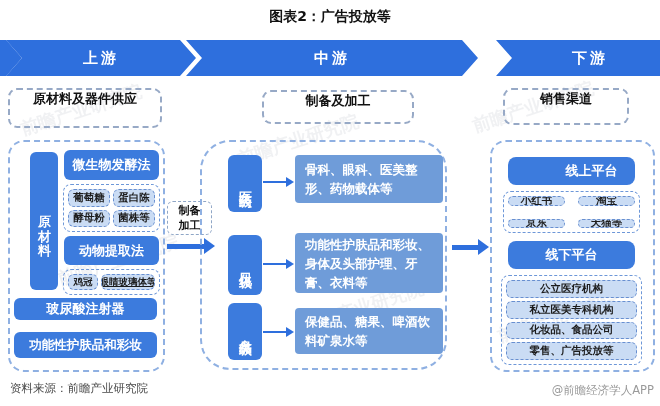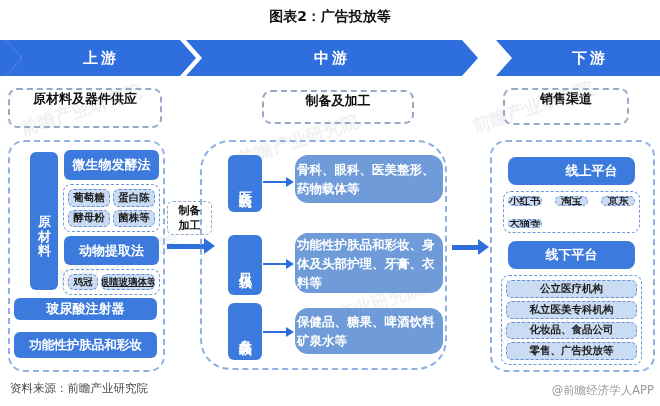--- a/index.html
+++ b/index.html
@@ -24,21 +24,21 @@
   .solid-box { background:#3c7bdd; color:#fff; font-weight:bold; font-size:13px; border-radius:6px;
                display:flex; align-items:center; justify-content:center; text-align:center; }
   .v-text { writing-mode:vertical-lr; text-orientation:upright; }
 
   .chips-wrap { border:1.5px dashed #6d97d8; border-radius:8px; display:grid; padding:4px; }
   .chip { background:#cadcf4; border:1.5px dashed #688fd0; border-radius:6px; color:#1c1c1c;
           font-size:10.5px; font-weight:bold; display:flex; align-items:center; justify-content:center;
           white-space:nowrap; overflow:hidden; }
 
   .app-box { background:#6f9cd9; color:#fff; font-weight:bold; font-size:12.5px; line-height:19px;
-             border-radius:13px; padding:5px 2px; display:flex; align-items:center; }
+             border-radius:4px; padding:5px 10px; display:flex; align-items:center; }
 
   
   .h-arrow::before { content:""; position:absolute; left:0; right:7px; top:50%; height:2px; margin-top:-1px; background:#2e6fdd; }
   .h-arrow::after  { content:""; position:absolute; right:0; top:50%; margin-top:-5px; width:0; height:0;
                      border-left:8px solid #2e6fdd; border-top:5px solid transparent; border-bottom:5px solid transparent; }
   .h-arrow.thick::before { height:5px; margin-top:-2px; right:10px; }
   .h-arrow.thick::after  { margin-top:-8px; border-left:11px solid #2e6fdd; border-top:8px solid transparent; border-bottom:8px solid transparent; }
 
   .connector-label { border:1.5px dashed #8fa6c6; border-radius:6px; font-size:11px; font-weight:bold; color:#111;
                      display:flex; flex-direction:column; align-items:center; justify-content:center; line-height:15px; background:#fff; }
@@ -125,21 +125,21 @@
   <div class="abs app-box" style="left:295px; top:155px; width:148px; height:48px;">骨科、眼科、医美整形、药物载体等</div>
   <div class="abs app-box" style="left:295px; top:233px; width:148px; height:60px;">功能性护肤品和彩妆、身体及头部护理、牙膏、衣料等</div>
   <div class="abs app-box" style="left:295px; top:308px; width:148px; height:46px;">保健品、糖果、啤酒饮料矿泉水等</div>
 
   <div class="abs h-arrow thick" style="left:452px; top:239px; width:37px; height:16px;"></div>
 
   <div class="abs container-dashed" style="left:490px; top:140px; width:165px; height:232px;"></div>
 
   <div class="abs solid-box" style="left:508px; top:157px; width:127px; height:28px; border-radius:8px;padding-left:40px;">线上平台</div>
 
-  <div class="abs chips-wrap" style="left:503px; top:191px; width:137px; height:42px; grid-template-columns:1fr 1fr 1fr; gap:13px;">
+  <div class="abs chips-wrap" style="left:503px; top:191px; width:137px; height:42px; grid-template-columns:1fr 1fr; gap:13px;">
     <div class="chip">小红书</div>
     <div class="chip">淘宝</div>
     <div class="chip">京东</div>
     <div class="chip">天猫等</div>
   </div>
 
   <div class="abs solid-box" style="left:508px; top:241px; width:127px; height:28px; border-radius:8px;">线下平台</div>
 
   <div class="abs chips-wrap" style="left:501px; top:275px; width:141px; height:90px; grid-template-rows:repeat(4,1fr); gap:3px;">
     <div class="chip">公立医疗机构</div>

